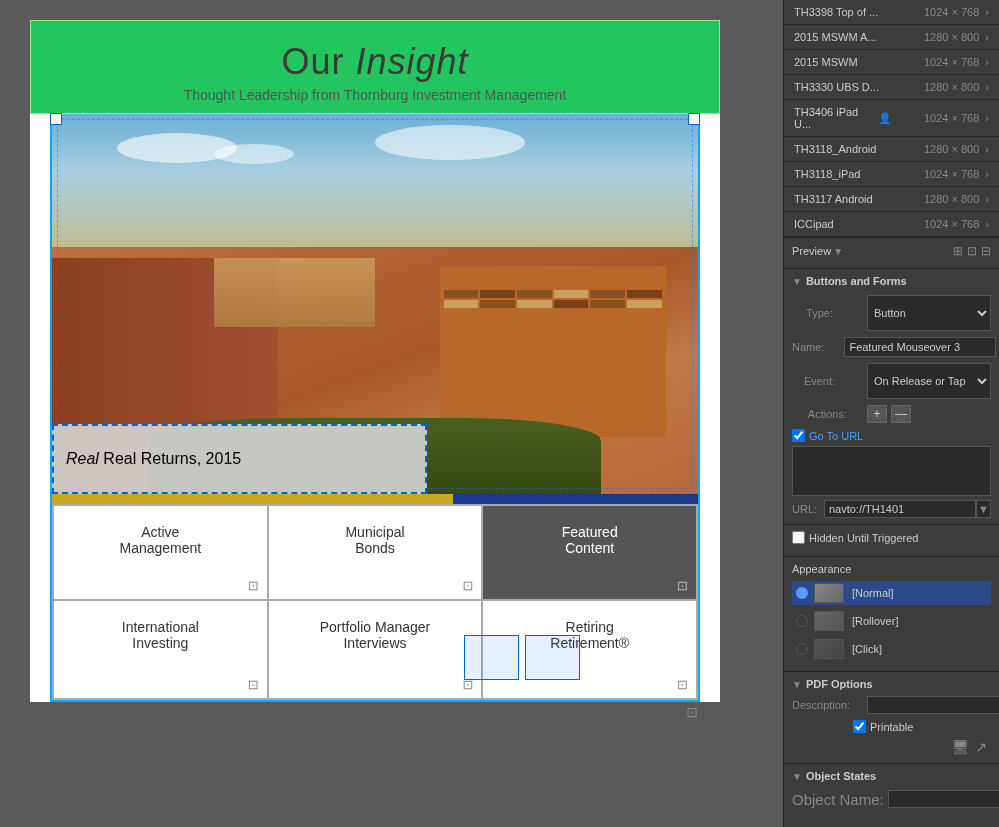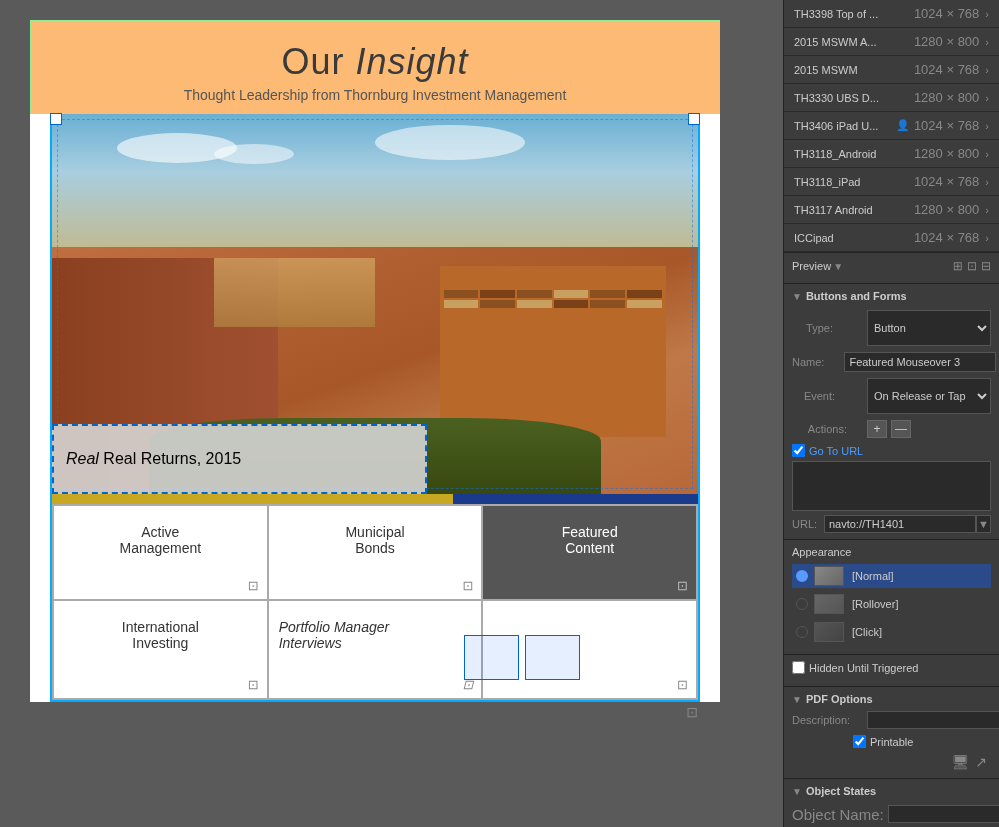--- a/index.html
+++ b/index.html
@@ -27,21 +27,21 @@
       top: 20px;
       left: 30px;
       width: 690px;
       background: white;
     }
 
     #header-section {
       padding: 20px 10px 10px;
       text-align: center;
       border: 1px solid #90ee90;
-      background: #fdba74;
+      background: #22c55e;
     }
 
     #main-title {
       font-size: 36px;
       color: #3a3a3a;
       font-weight: 300;
       letter-spacing: 1px;
     }
 
     #main-title span {
@@ -108,22 +108,23 @@
     }
 
     .device-name {
       flex: 1;
       color: #ccc;
       font-size: 11px;
     }
 
     .device-size {
       color: #888;
-      font-size: 13px;
+      font-size: 11px;
       margin-right: 6px;
+      margin-left: 28px;
     }
 
     .device-arrow {
       color: #888;
       font-size: 11px;
     }
 
     
     #preview-section {
       padding: 6px 8px;
@@ -503,27 +504,29 @@
         </div>
 
         <div style="display:flex; width:100%;">
 
           <div style="flex:1; border:1px solid #aaa; padding:18px 10px 47px; text-align:center; background:white; position:relative; min-height:95px; cursor:pointer;">
             <div style="font-size:14px; color:#333; white-space:pre-line;">International
 Investing</div>
             <div style="position:absolute; bottom:6px; right:8px; color:#888; font-size:13px;">⊡</div>
           </div>
 
-          <div style="flex:1; border:1px solid #aaa; padding:18px 10px 30px; text-align:left; background:white; position:relative; min-height:95px; cursor:pointer;font-style:italic;">
+          <div style="flex:1; border:1px solid #aaa; padding:18px 10px 30px; text-align:center; background:white; position:relative; min-height:95px; cursor:pointer;">
             <div style="font-size:14px; color:#333; white-space:pre-line;">Portfolio Manager
 Interviews</div>
             <div style="position:absolute; bottom:6px; right:8px; color:#888; font-size:13px;">⊡</div>
           </div>
 
           <div style="flex:1; border:1px solid #aaa; padding:18px 10px 30px; text-align:center; background:white; position:relative; min-height:95px; cursor:pointer;">
+            <div style="font-size:14px; color:#333; white-space:pre-line;">Retiring
+Retirement®</div>
             <div style="position:absolute; bottom:6px; right:8px; color:#888; font-size:13px;">⊡</div>
           </div>
 
         </div>
       </div>
 
       <div style="position:absolute; bottom: -20px; right:0; color:#888; font-size:14px;">⊡</div>
     </div>
 
     <div style="position:absolute; bottom:22px; right:140px; display:flex; gap:6px;">
@@ -637,20 +640,27 @@
 
     <div class="url-area"></div>
 
     <div class="url-row">
       <span class="url-label">URL:</span>
       <input class="url-input" type="text" value="navto://TH1401" style="">
       <div class="url-dropdown">▼</div>
     </div>
   </div>
 
+  <div style="padding:4px 8px; border-top:1px solid #222;">
+    <div class="hidden-trigger-row">
+      <input type="checkbox" style="margin-right: 4px;">
+      <span style="color:#ccc; font-size:11px;">Hidden Until Triggered</span>
+    </div>
+  </div>
+
   <div id="appearance-section">
     <div class="appearance-label">Appearance</div>
 
     <div class="appearance-state-row state-row-highlighted">
       <div class="state-indicator state-normal"></div>
       <div class="state-thumbnail" style="background:linear-gradient(135deg, #888 0%, #666 100%);"></div>
       <span class="state-name">[Normal]</span>
     </div>
 
     <div class="appearance-state-row">
@@ -659,27 +669,20 @@
       <span class="state-name">[Rollover]</span>
     </div>
 
     <div class="appearance-state-row">
       <div class="state-indicator state-inactive"></div>
       <div class="state-thumbnail" style="background:linear-gradient(135deg, #555 0%, #444 100%);"></div>
       <span class="state-name">[Click]</span>
     </div>
   </div>
 
-  <div style="padding:4px 8px; border-top:1px solid #222;">
-    <div class="hidden-trigger-row">
-      <input type="checkbox" style="margin-right: 4px;">
-      <span style="color:#ccc; font-size:11px;">Hidden Until Triggered</span>
-    </div>
-  </div>
-
   <div id="pdf-section">
     <div class="pdf-header">
       <span style="color:#888; font-size:10px; margin-right:4px;">▼</span>
       <span style="color:#ccc; font-size:11px; font-weight:bold;">PDF Options</span>
     </div>
 
     <div class="form-row">
       <span class="form-label">Description:</span>
       <input class="form-control" type="text" style="background: rgb(42, 42, 42); border: 1px solid rgb(85, 85, 85); color: rgb(204, 204, 204); height: 18px;">
     </div>

